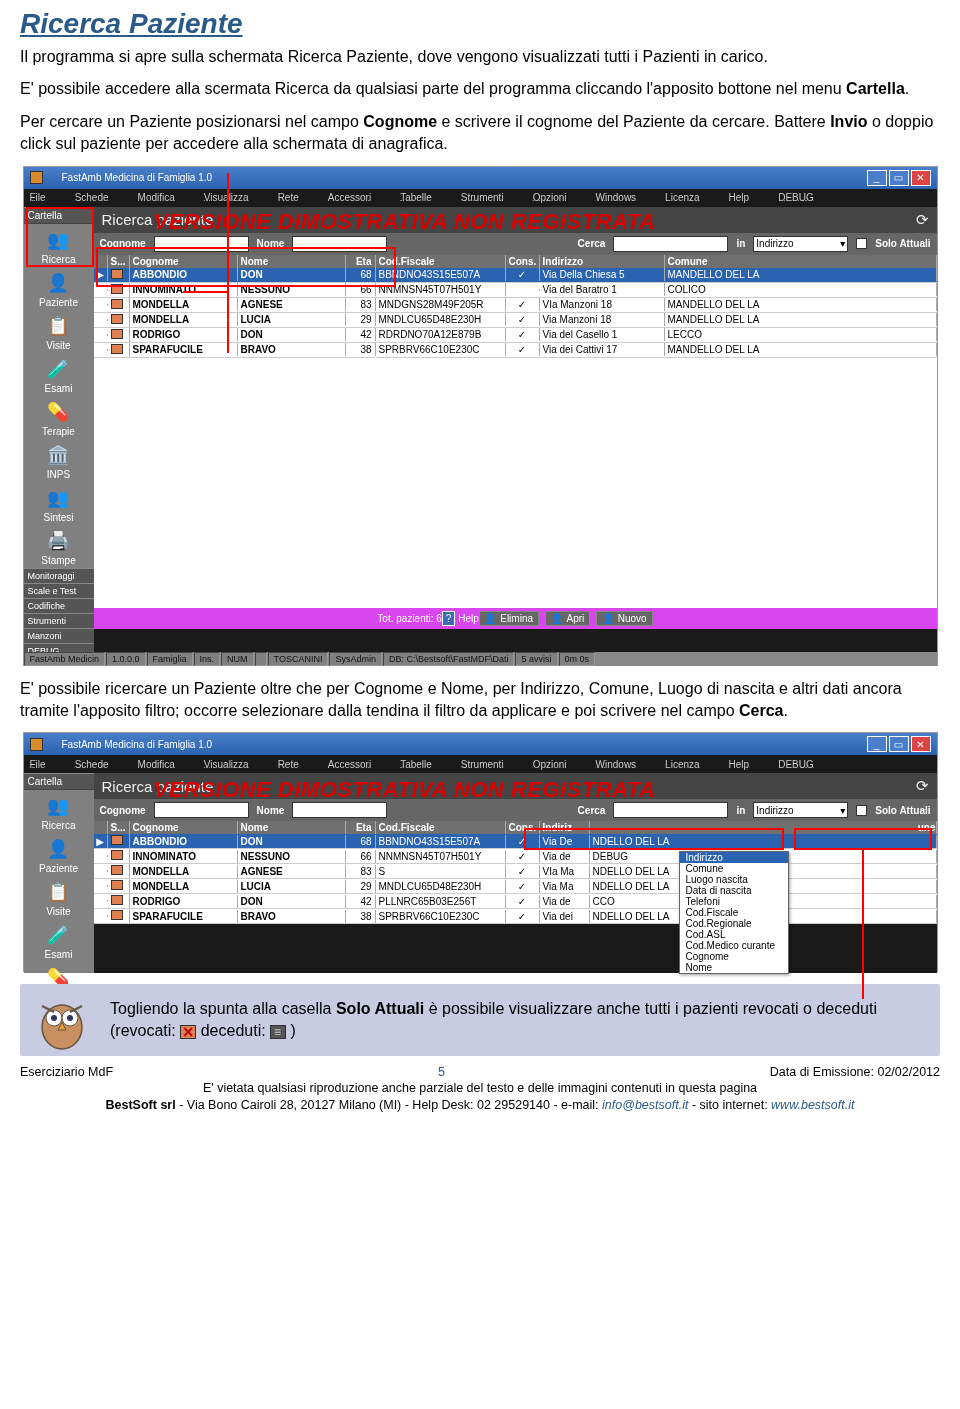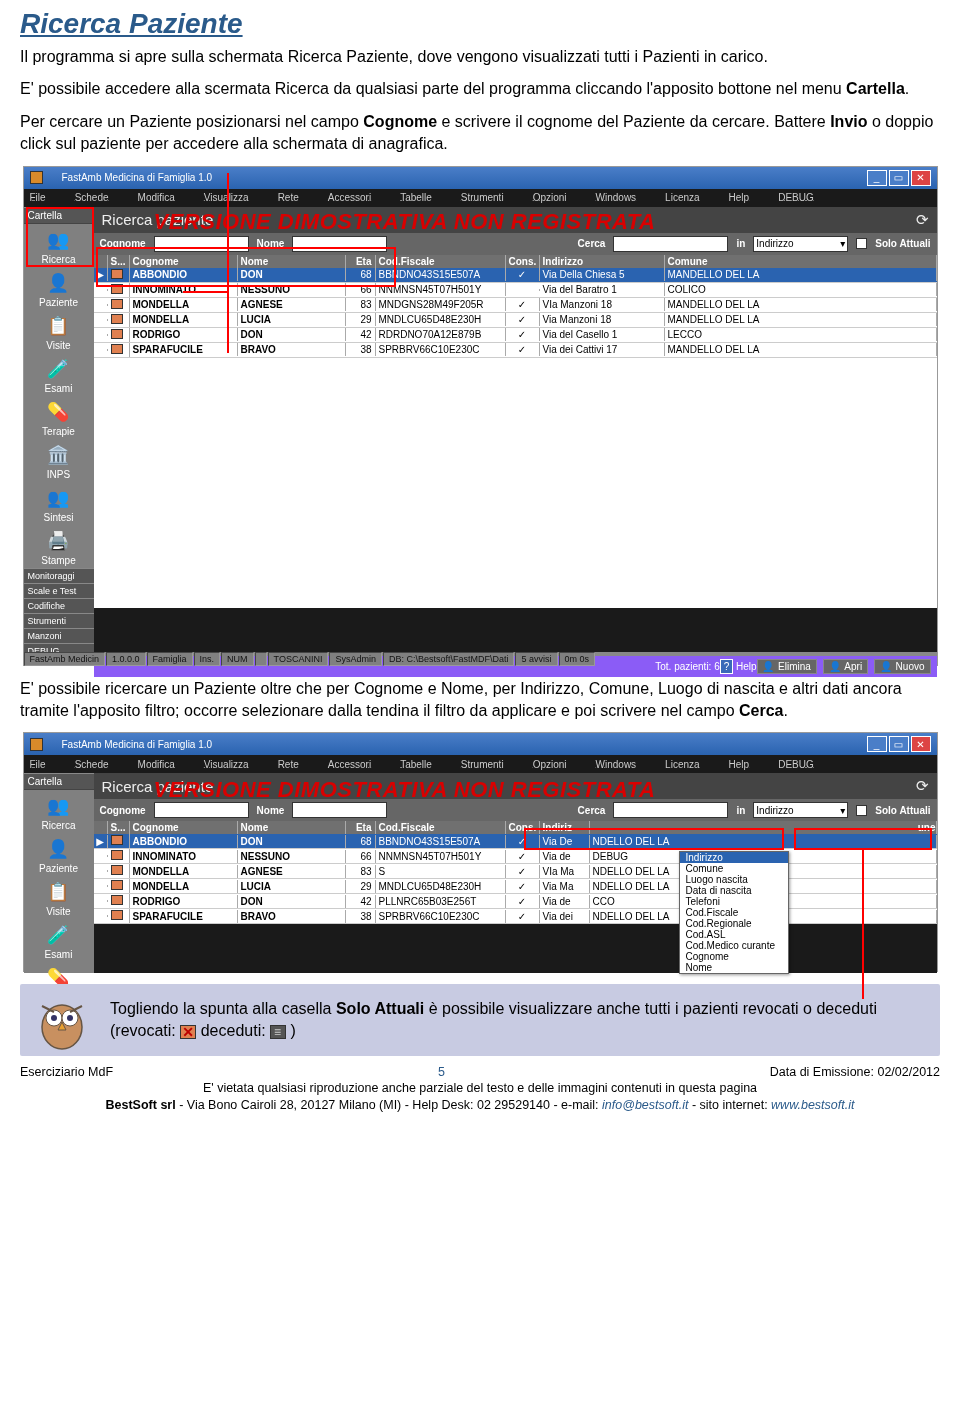--- a/index.html
+++ b/index.html
@@ -40,21 +40,21 @@
   .c-stat { width:22px; flex:0 0 22px; }
   .c-cog { width:108px; flex:0 0 108px; font-weight:bold; }
   .c-nome { width:108px; flex:0 0 108px; font-weight:bold;}
   .c-eta { width:30px; flex:0 0 30px; text-align:right;}
   .c-cf { width:130px; flex:0 0 130px; }
   .c-cons { width:34px; flex:0 0 34px; text-align:center;}
   .c-ind { width:125px; flex:0 0 125px; }
   .c-com { flex:1; }
   .stat-sq { width:12px; height:10px; background:#e08050; border:1px solid #333; display:inline-block;}
   .grid-fill { background:#fff; }
-  .bottom-bar { background:#8b5cf6; color:#fff; padding:3px 6px; display:flex; justify-content:flex-end; align-items:center; font-size:10px;margin-top:48px; }
+  .bottom-bar { background:#d946ef; color:#fff; padding:3px 6px; display:flex; justify-content:center; align-items:center; font-size:10px; }
   .bottom-bar .btns { display:flex; gap:6px; }
   .bb-btn { background:#666; border:1px solid #888; padding:1px 5px; display:flex; gap:3px; align-items:center;}
   .status-bar { background:#888; color:#111; display:flex; gap:1px; font-size:9px; }
   .status-bar > div { background:#808080; padding:1px 5px; border:1px inset #999; }
   .red-box { position:absolute; border:2px solid #ff0000; z-index:10; pointer-events:none;}
   .callout { background:#c8cbe2; padding: 14px 16px 14px 90px; margin:10px 0 6px; position:relative; font-size:16px; line-height:1.35; border-radius:2px;}
   .owl { position:absolute; left:12px; top:8px; width:60px; height:60px; }
   .revoc-icon { display:inline-block; width:16px; height:14px; background:#e08050; border:1px solid #333; position:relative; vertical-align:middle;}
   .revoc-icon::after { content:"✕"; position:absolute; left:1px; top:-3px; color:#b00; font-weight:bold; font-size:14px;}
   .deced-icon { display:inline-block; width:16px; height:14px; background:#555; border:1px solid #333; vertical-align:middle; position:relative;}

